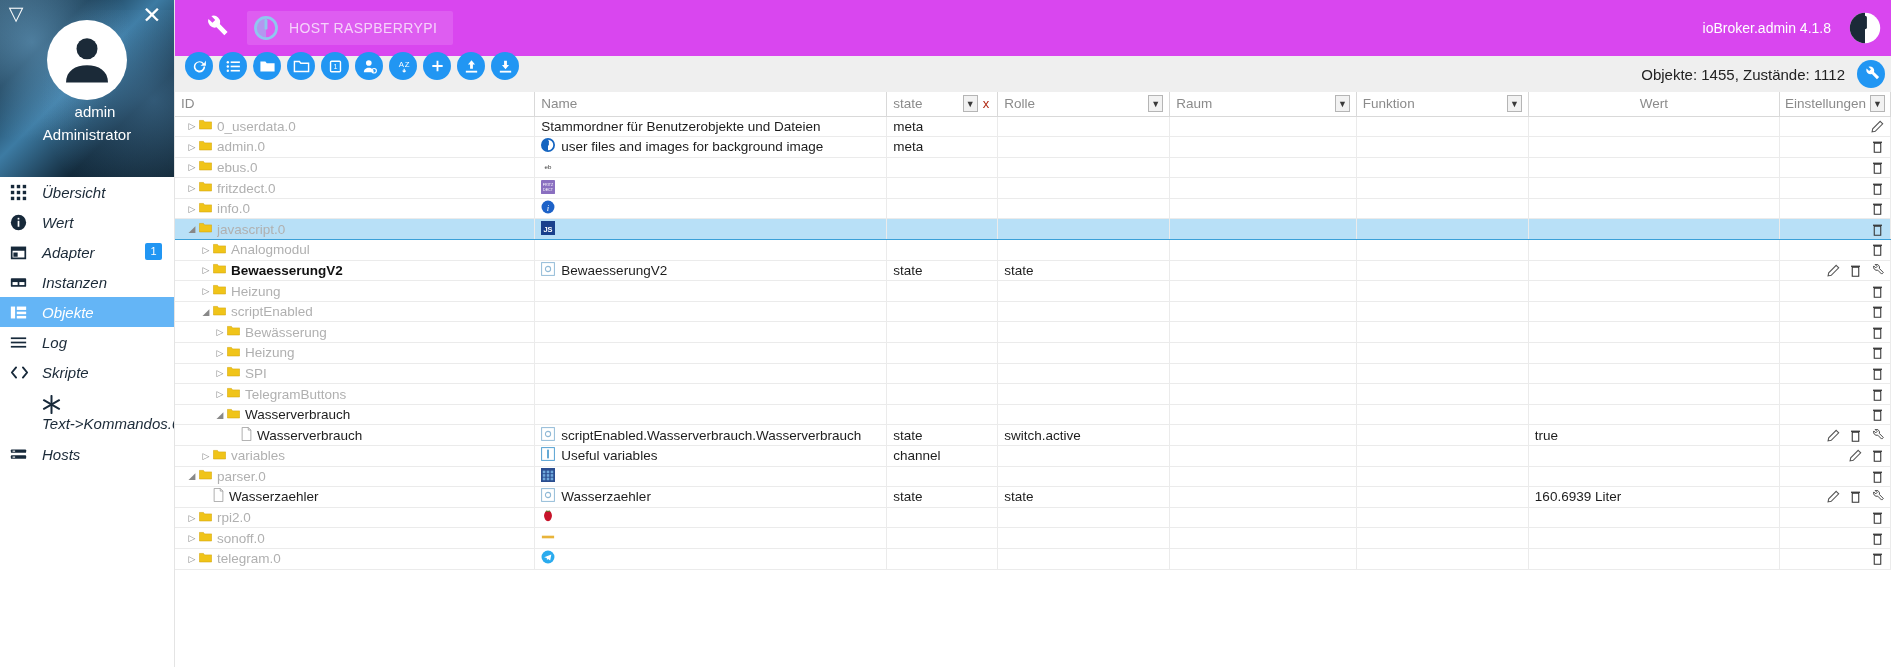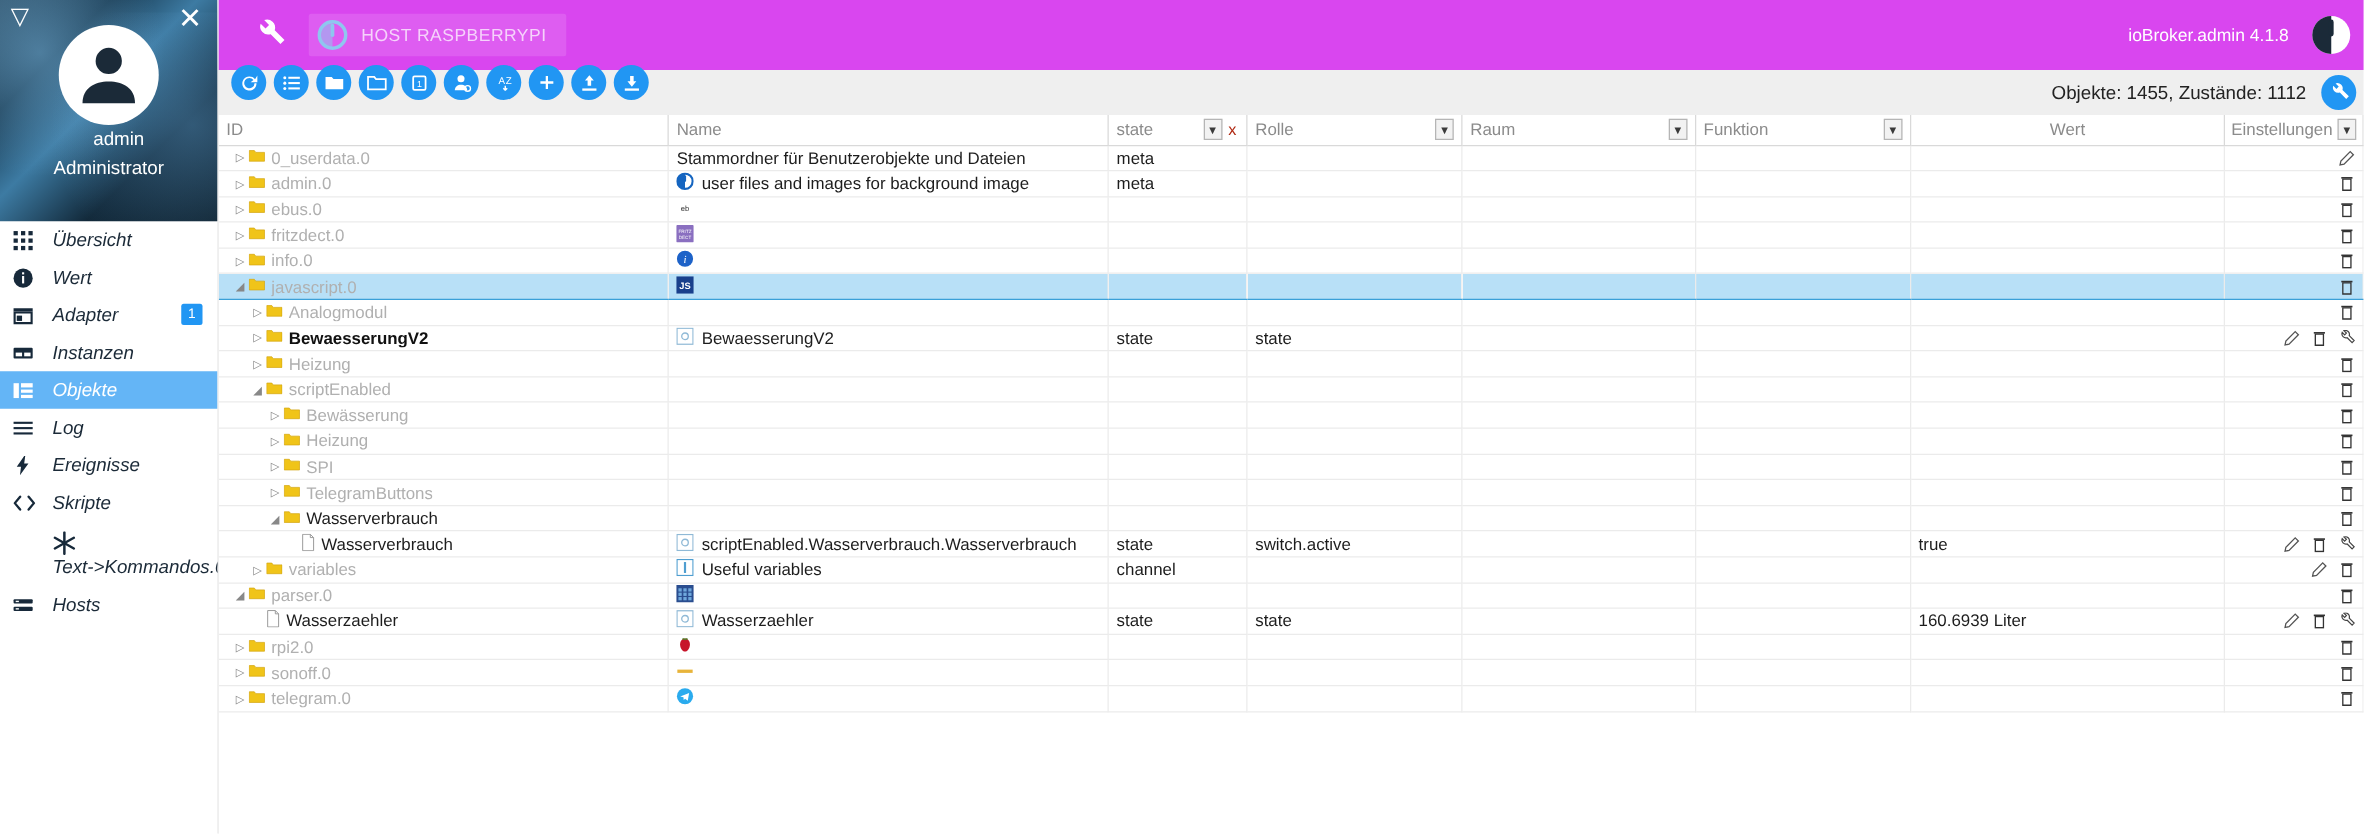--- a/index.html
+++ b/index.html
@@ -288,28 +288,20 @@
               <g fill="#17293a">
                 <rect x="1" y="4" width="18" height="2"></rect>
                 <rect x="1" y="9" width="18" height="2"></rect>
                 <rect x="1" y="14" width="18" height="2"></rect>
               </g>
             </svg>
         </span>
         <span class="lbl">Log</span>
       </div>
 
-      <div class="nav-item">
-        <span class="ico">
-          <svg viewBox="0 0 20 20" width="17" height="17">
-              <path d="M11 1L4 11h4l-1 8 8-11h-4l1-7z" fill="#17293a"></path>
-            </svg>
-        </span>
-        <span class="lbl">Ereignisse</span>
-      </div>
 
       <div class="nav-item">
         <span class="ico">
           <svg viewBox="0 0 22 20" width="19" height="17">
               <path d="M7 4L2 10l5 6" fill="none" stroke="#17293a" stroke-width="2.2" stroke-linecap="round" stroke-linejoin="round"></path>
               <path d="M15 4l5 6-5 6" fill="none" stroke="#17293a" stroke-width="2.2" stroke-linecap="round" stroke-linejoin="round"></path>
             </svg>
         </span>
         <span class="lbl">Skripte</span>
       </div>

